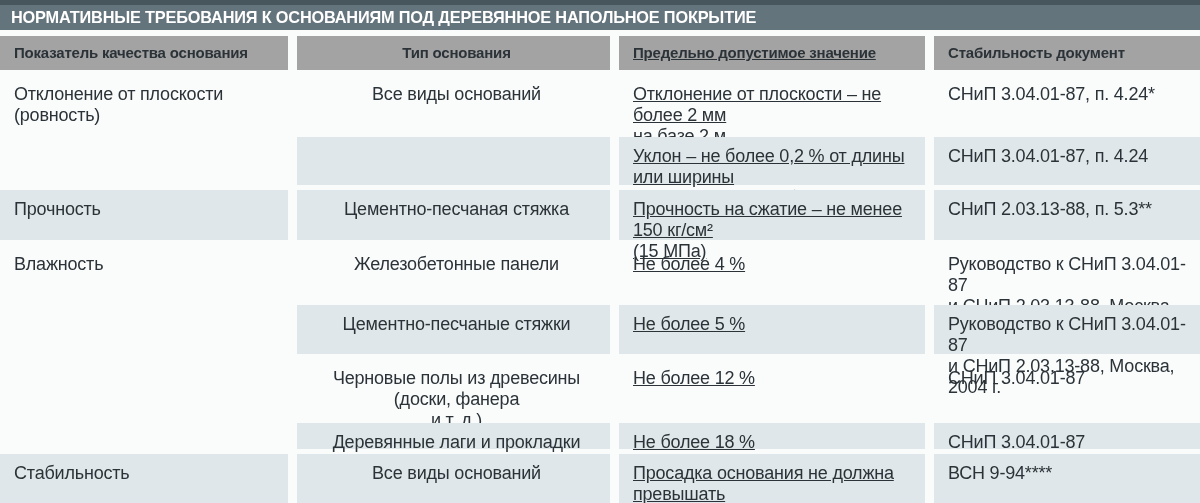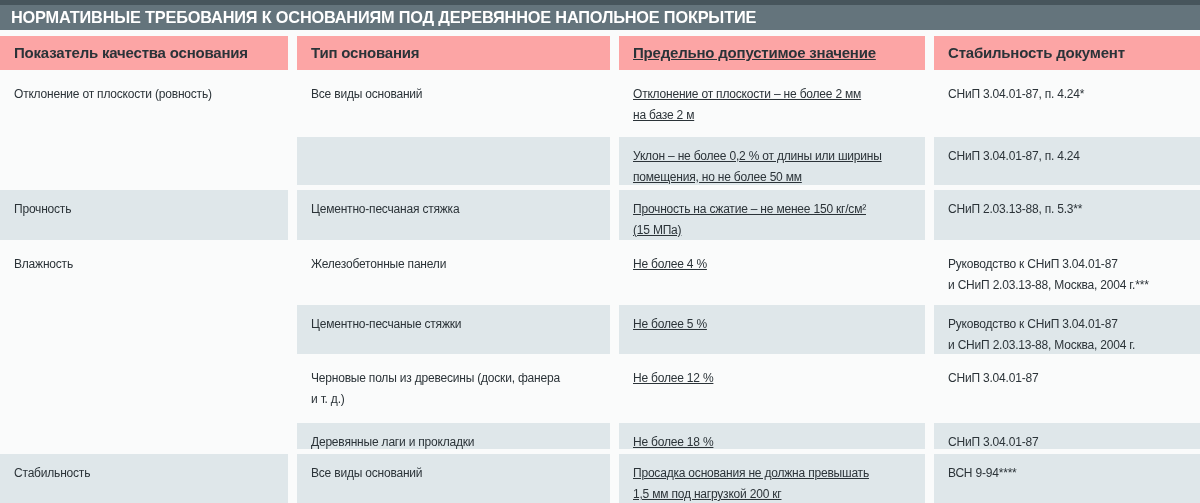--- a/index.html
+++ b/index.html
@@ -34,40 +34,40 @@
   .grid {
     margin-top: 6px;
     display: grid;
     grid-template-columns: 288px 313px 306px 266px;
     grid-template-rows: 34px 57px 48px 50px 55px 49px 59px 26px 49px;
     column-gap: 9px;
     row-gap: 5px;
     width: 1200px;
   }
   .hc {
-    background: #fca5a5;
+    background: #a3a3a3;
     font-weight: bold;
     font-size: 15px;
     padding: 8px 8px 15px 14px;
     box-sizing: border-box;
     letter-spacing: -0.2px;
   }
   .c {
-    font-size: 12px;
+    font-size: 18px;
     line-height: 21px;
     padding: 9px 8px 0 14px;
     box-sizing: border-box;
     white-space: pre-line;
     letter-spacing: -0.2px;
   }
   .shaded { background: #dfe7ea; }
   .plain  { background: transparent; }
   
   .col1 { grid-column: 1; }
-  .col2 { grid-column: 2; }
+  .col2 { grid-column: 2; text-align: center; }
   .col3 { grid-column: 3; text-decoration: underline; }
   .col4 { grid-column: 4; }
 </style>
 </head>
 <body>
 
 <div class="title-bar">
   <span class="t">НОРМАТИВНЫЕ ТРЕБОВАНИЯ К ОСНОВАНИЯМ ПОД ДЕРЕВЯННОЕ НАПОЛЬНОЕ ПОКРЫТИЕ</span>
 </div>
 

